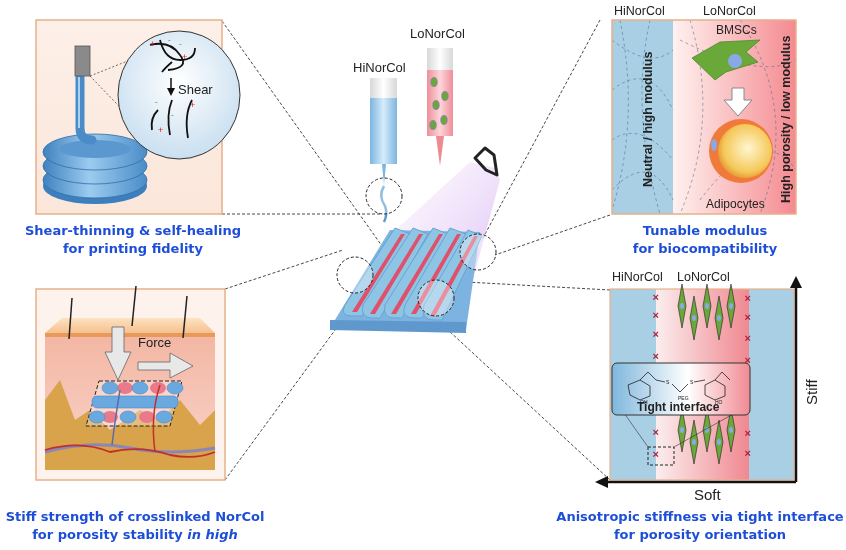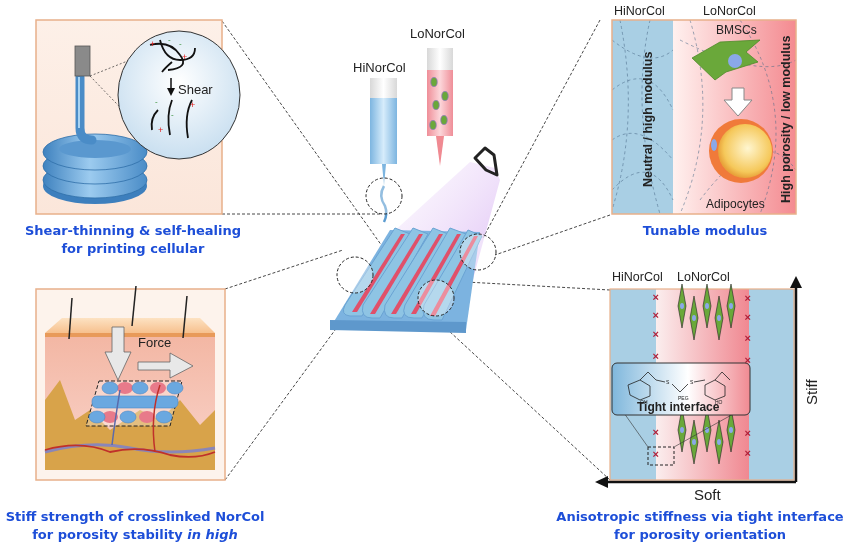--- a/index.html
+++ b/index.html
@@ -312,24 +312,25 @@
     <polygon points="790,288 802,288 796,276" fill="#111"></polygon>
     <line x1="796" y1="482" x2="605" y2="482" stroke="#111" stroke-width="2.5"></line>
     <polygon points="608,476 608,488 595,482" fill="#111"></polygon>
     <text transform="translate(817,405) rotate(-90)" font-size="15" fill="#222" class="lbl">Stiff</text>
     <text x="694" y="500" font-size="15" fill="#222" class="lbl">Soft</text>
   </g>
 </svg>
 
 <div class="cap" style="left:18px;top:222px;width:230px;">
   <div>Shear-thinning &amp; self-healing</div>
-  <div>for printing cellular</div>
+  <div>for printing fidelity</div>
 </div>
 <div class="cap" style="left:600px;top:222px;width:210px;">
   <div>Tunable modulus</div>
+  <div>for biocompatibility</div>
 </div>
 <div class="cap" style="left:0px;top:508px;width:270px;">
   <div>Stiff strength of crosslinked NorCol</div>
   <div><span>for porosity stability </span><i>in high</i></div>
 </div>
 <div class="cap" style="left:555px;top:508px;width:290px;">
   <div>Anisotropic stiffness via tight interface</div>
   <div>for porosity orientation</div>
 </div>
 

